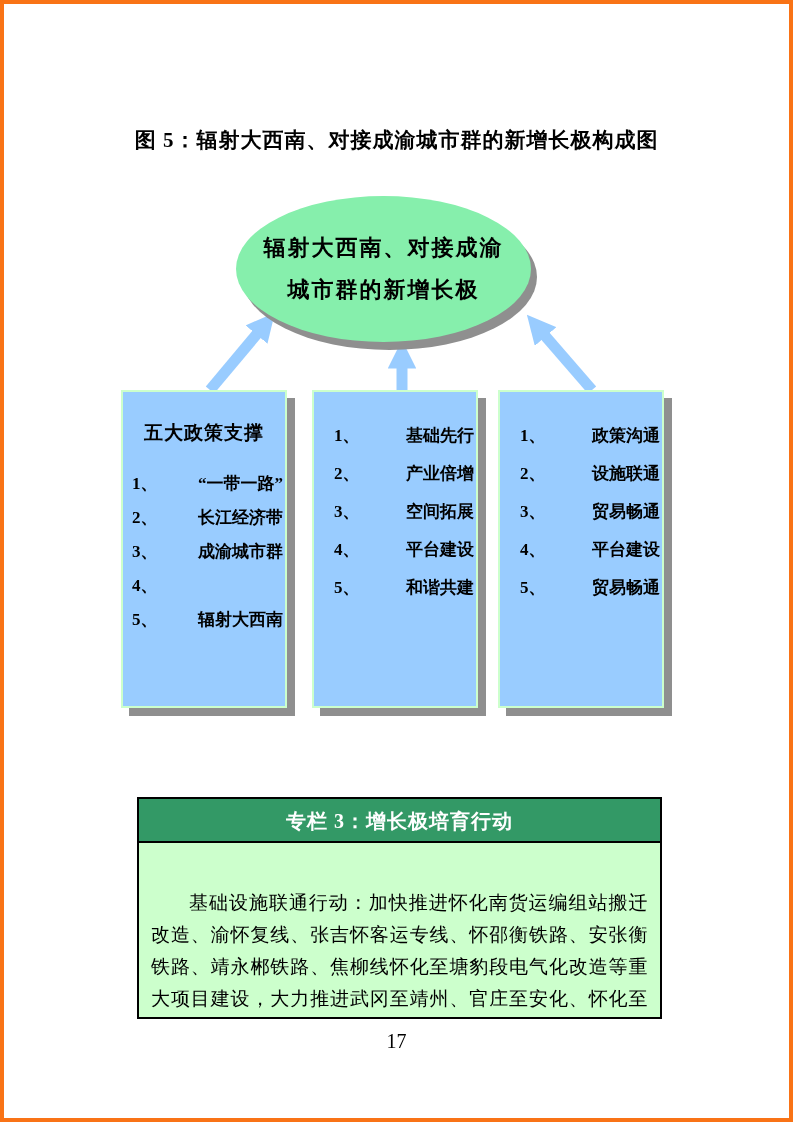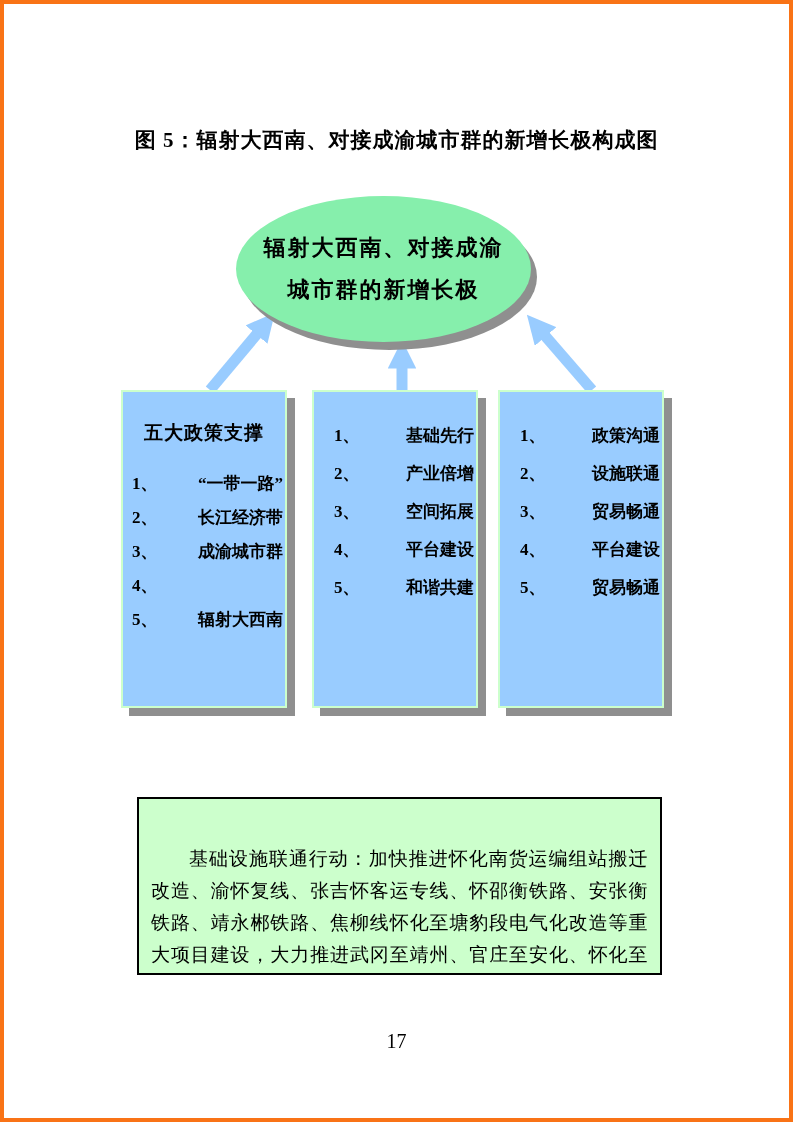--- a/index.html
+++ b/index.html
@@ -239,20 +239,21 @@
         <span class="txt">平台建设</span>
       </div>
       <div class="item">
         <span class="num">5、</span>
         <span class="txt">贸易畅通</span>
       </div>
     </div>
   </div>
 
   <div class="callout">
+    <div class="callout-header">专栏 3：增长极培育行动</div>
     <div class="callout-body">
       <p><span class="lead">基础设施联通行动：</span><span>加快推进怀化南货运编组站搬迁改造、渝怀复线、张吉怀客运专线、怀邵衡铁路、安张衡铁路、靖永郴铁路、焦柳线怀化至塘豹段电气化改造等重大项目建设，大力推进武冈至靖州、官庄至安化、怀化至芷江等高速公</span></p>
     </div>
   </div>
 
   <div class="page-number">17</div>
 
 </div>
 
 </body></html>

